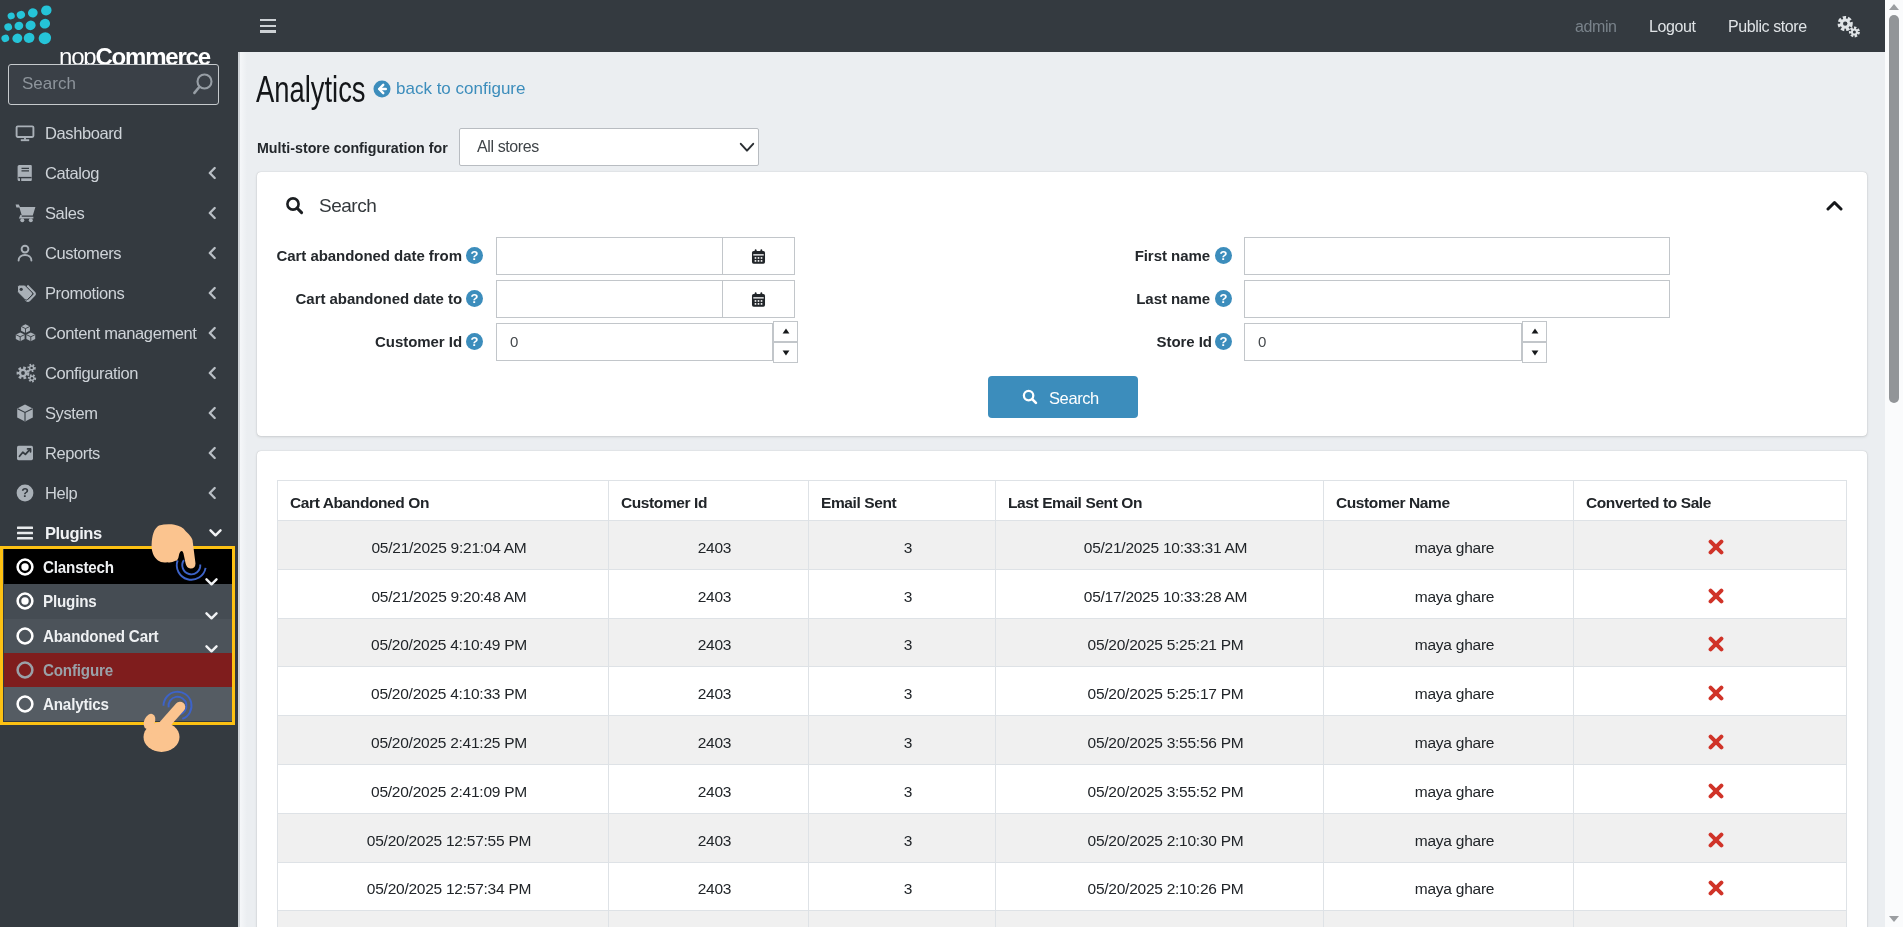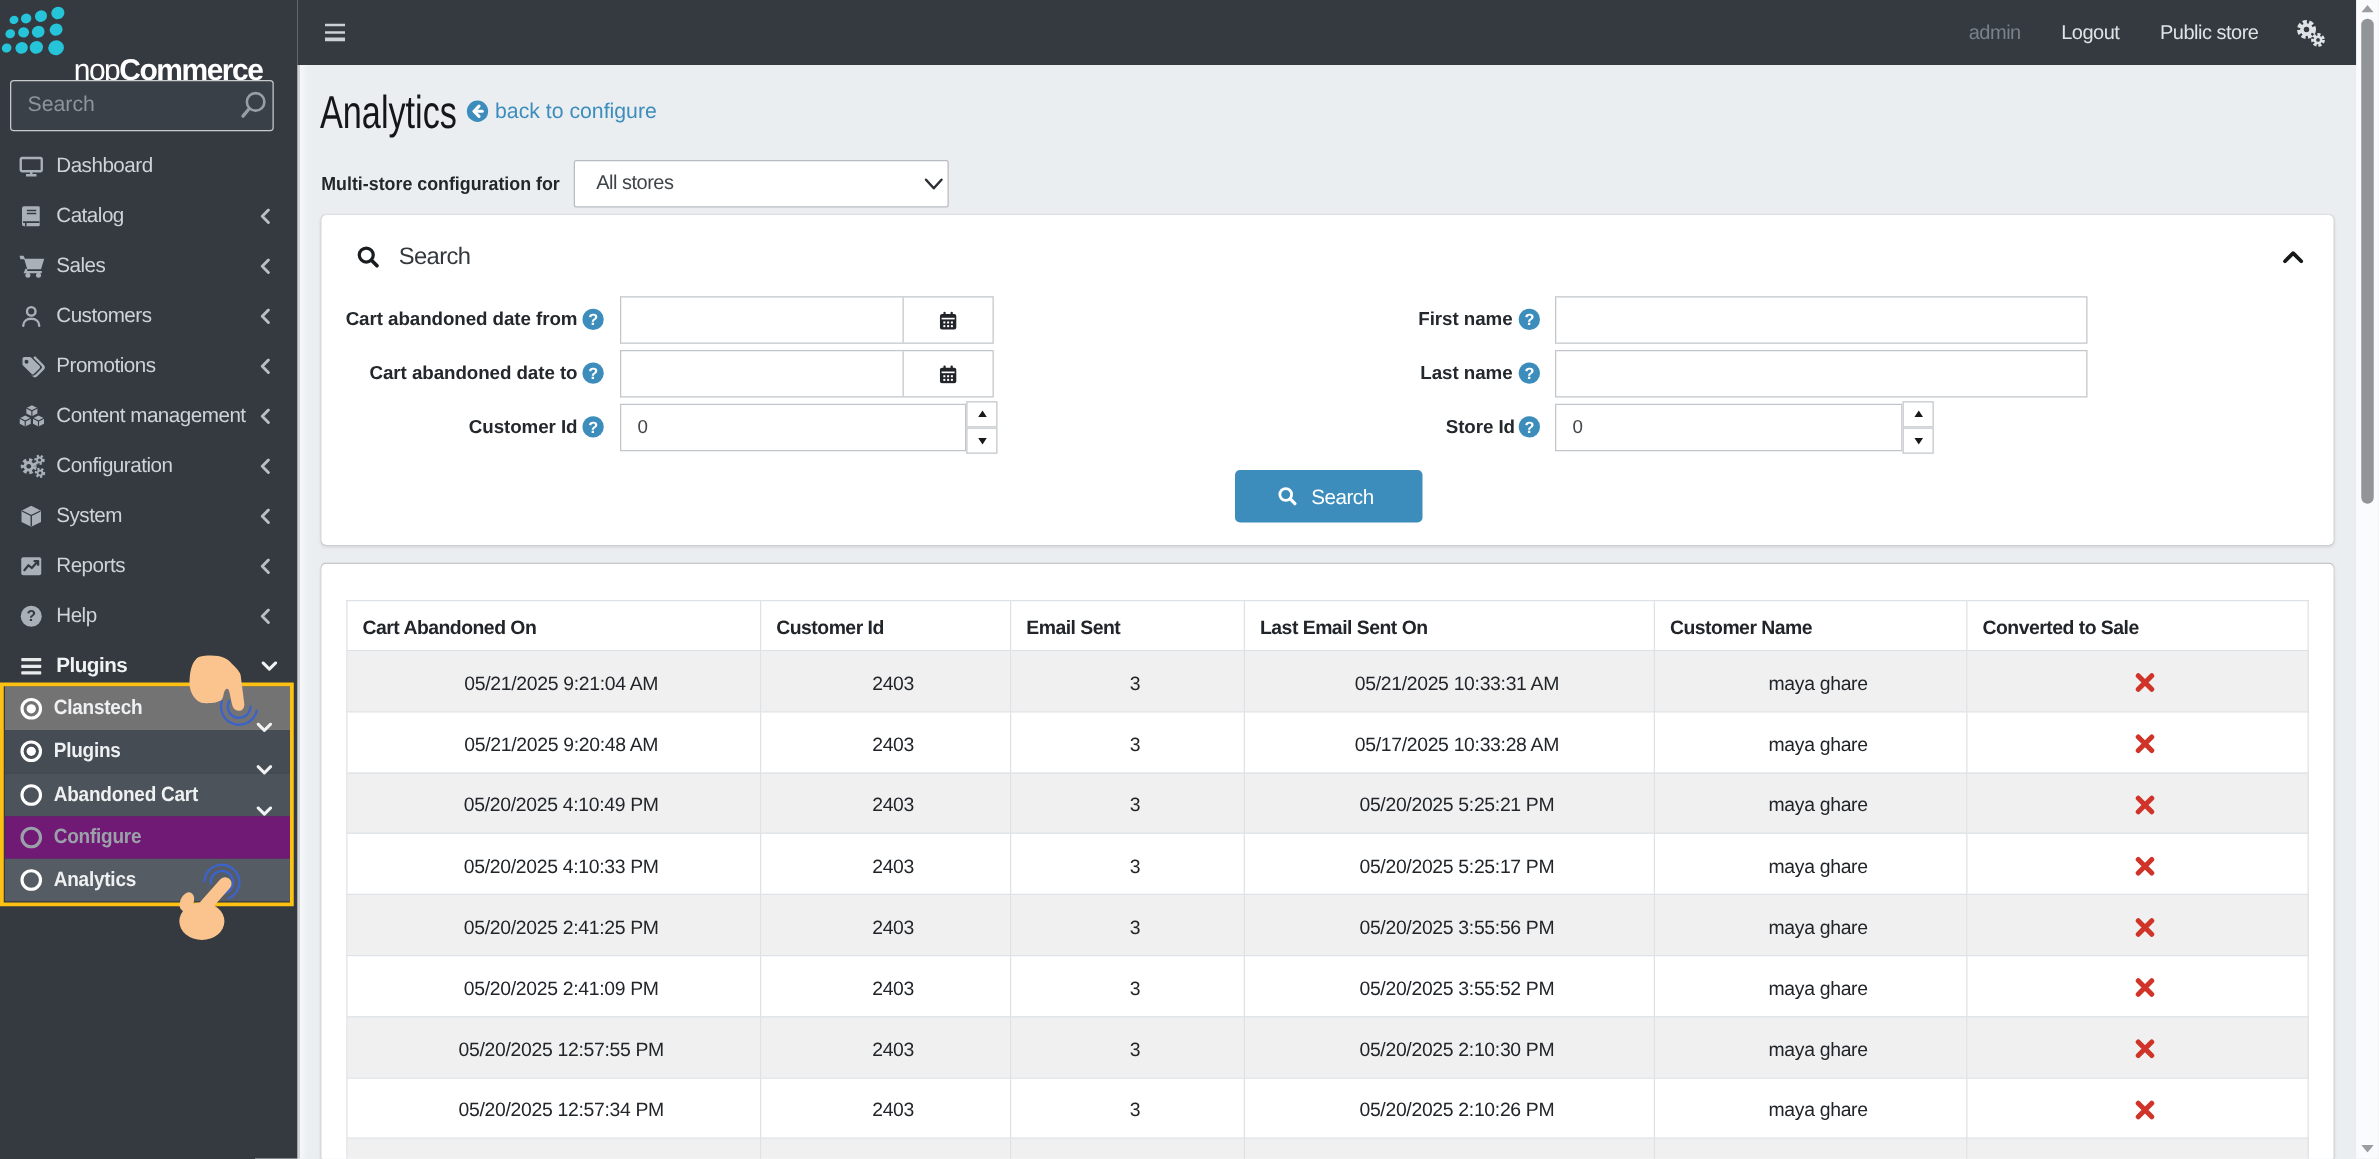--- a/index.html
+++ b/index.html
@@ -207,41 +207,41 @@
       </svg>
   </div>
 </div>
 
 <style>
   .smrow { position:absolute; left:3.5px; width:228px; }
   .smrow .ring { position:absolute; left:11px; top:50%; transform:translateY(-50%); }
   .smrow .tx { position:absolute; left:39px; top:50%; transform:translateY(-50%) scaleX(0.92); transform-origin:left center; font-size:16.5px; font-weight:600; color:#eef0f2; letter-spacing:-0.2px; white-space:nowrap; }
 </style>
 <div id="submenu">
-  <div class="smrow" style="top:549px;height:35px;background:#737373;">
+  <div class="smrow" style="top:549px;height:35px;background:#000000;">
     <svg class="ring" width="20" height="20" viewBox="0 0 20 20">
         <circle cx="10" cy="10" r="7.4" fill="none" stroke="#fff" stroke-width="2.5"></circle>
         <circle cx="10" cy="10" r="3.7" fill="#fff"></circle>
       </svg>
     <div class="tx">Clanstech</div>
   </div>
   <div class="smrow" style="top:584px;height:34.5px;background:#454c53;">
     <svg class="ring" width="20" height="20" viewBox="0 0 20 20">
         <circle cx="10" cy="10" r="7.4" fill="none" stroke="#fff" stroke-width="2.5"></circle>
         <circle cx="10" cy="10" r="3.7" fill="#fff"></circle>
       </svg>
     <div class="tx">Plugins</div>
   </div>
   <div class="smrow" style="top:618.5px;height:34px;background:#4c535a;">
     <svg class="ring" width="20" height="20" viewBox="0 0 20 20">
         <circle cx="10" cy="10" r="7.4" fill="none" stroke="#fff" stroke-width="2.5"></circle>
       </svg>
     <div class="tx">Abandoned Cart</div>
   </div>
-  <div class="smrow" style="top:652.5px;height:34.5px;background:#701a75;">
+  <div class="smrow" style="top:652.5px;height:34.5px;background:#7f1d1d;">
     <svg class="ring" width="20" height="20" viewBox="0 0 20 20">
         <circle cx="10" cy="10" r="7.4" fill="none" stroke="#9aa1a8" stroke-width="2.5"></circle>
       </svg>
     <div class="tx" style="color:#9aa1a8;">Configure</div>
   </div>
   <div class="smrow" style="top:687px;height:34px;background:#555c63;">
     <svg class="ring" width="20" height="20" viewBox="0 0 20 20">
         <circle cx="10" cy="10" r="7.4" fill="none" stroke="#fff" stroke-width="2.5"></circle>
       </svg>
     <div class="tx">Analytics</div>

